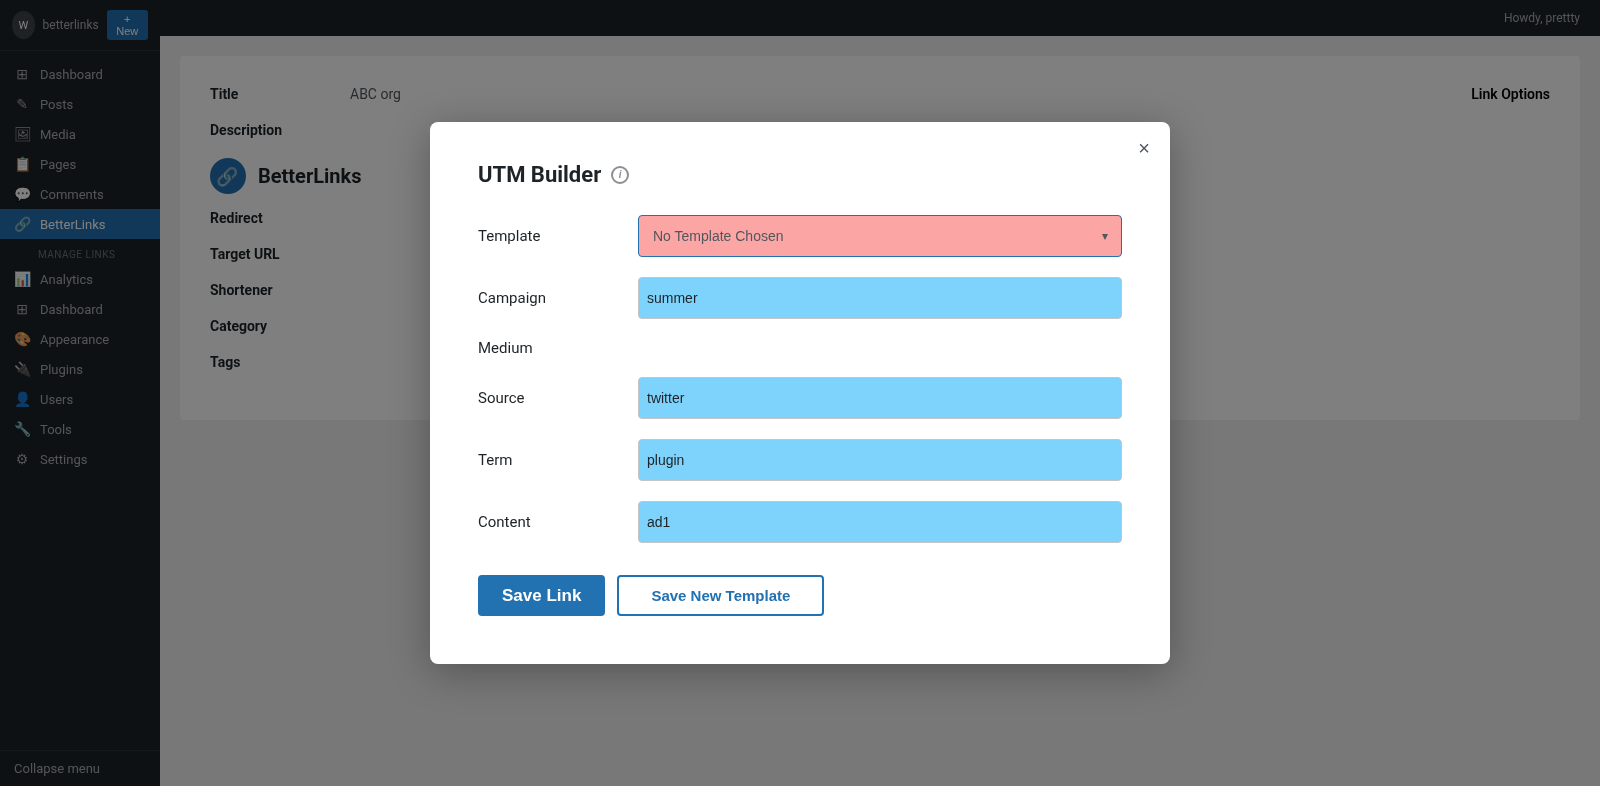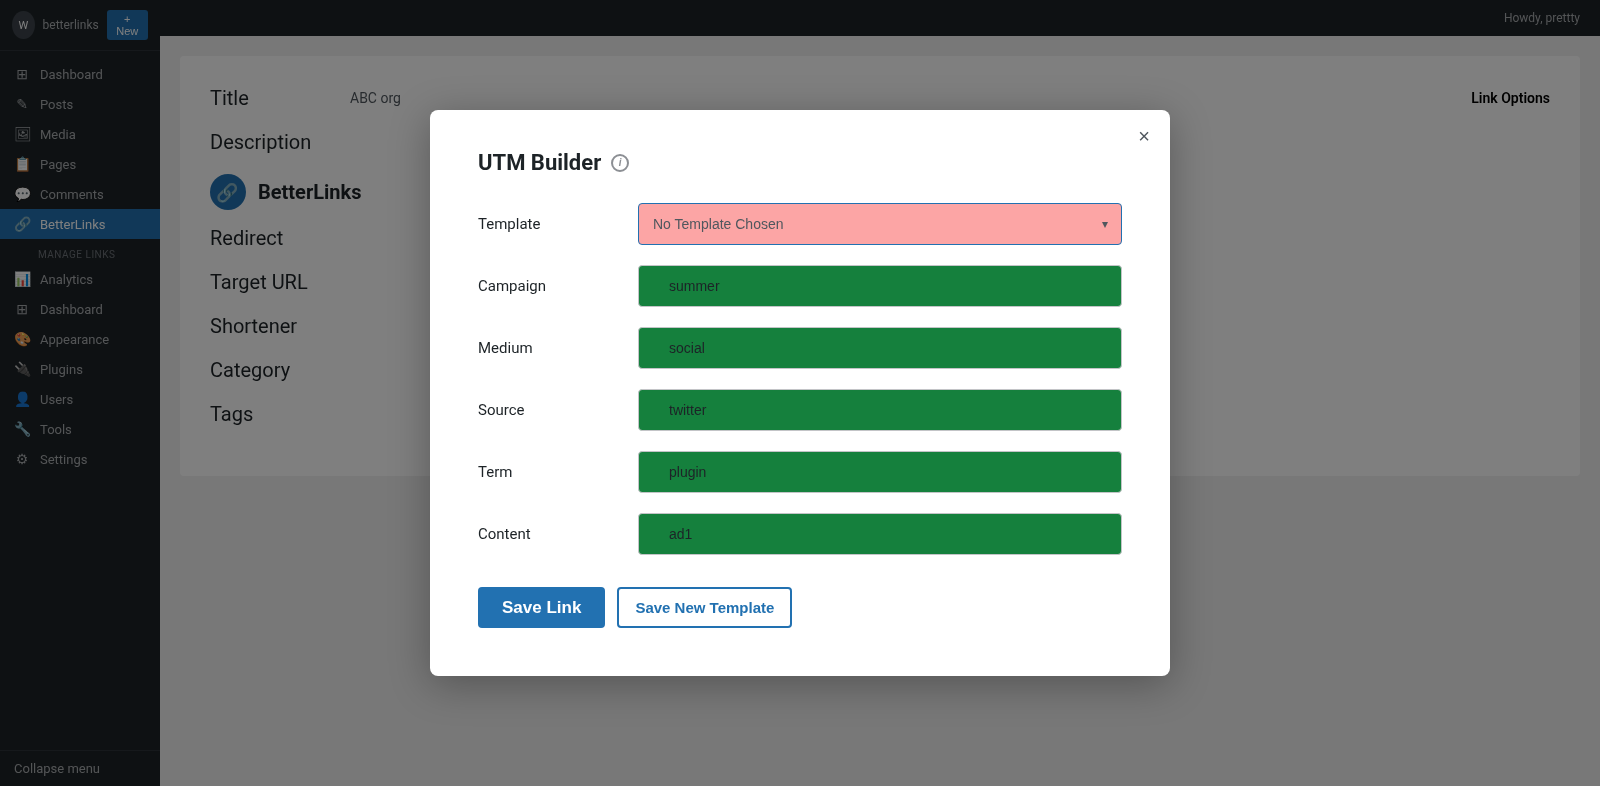--- a/index.html
+++ b/index.html
@@ -164,24 +164,24 @@
       font-size: 15px;
       font-weight: 400;
       color: #1d2327;
       flex-shrink: 0;
     }
     .form-control {
       flex: 1;
       height: 42px;
       border: 1px solid #c3c4c7;
       border-radius: 4px;
-      padding: 0 30px;
+      padding: 0 8px;
       font-size: 14px;
       color: #1d2327;
-      background: #15803d;
+      background: #7dd3fc;
       outline: none;
     }
     .select-wrapper {
       flex: 1;
       position: relative;
     }
     .select-wrapper select {
       width: 100%;
       height: 42px;
       border: 1px solid #2271b1;
@@ -218,21 +218,21 @@
       padding: 10px 24px;
       font-size: 17px;
       font-weight: 600;
       cursor: pointer;
     }
     .btn-secondary {
       background: #fff;
       color: #2271b1;
       border: 2px solid #2271b1;
       border-radius: 4px;
-      padding: 10px 16px;
+      padding: 10px 32px;
       font-size: 15px;
       font-weight: 600;
       cursor: pointer;
     }
 
     
     .page-bg {
       position: absolute;
       left: 160px; top: 36px;
       width: 1440px;
@@ -247,23 +247,23 @@
       border-radius: 4px;
     }
     .page-row {
       display: flex;
       gap: 20px;
       margin-bottom: 20px;
       align-items: center;
     }
     .page-field-label {
       width: 120px;
-      font-size: 20px;
+      font-size: 14px;
       color: #1d2327;
-      font-weight: 400;
+      font-weight: 700;
     }
     .page-field-value {
       font-size: 14px;
       color: #50575e;
     }
   </style>
 </head>
 <body>
 
 <div class="sidebar">
@@ -387,21 +387,20 @@
       </div>
     </div>
 
     <div class="form-row">
       <label class="form-label">Campaign</label>
       <input class="form-control" type="text" value="summer" style="">
     </div>
 
     <div class="form-row">
       <label class="form-label">Medium</label>
-      <input class="form-control" type="text" value="social" style="">
     </div>
 
     <div class="form-row">
       <label class="form-label">Source</label>
       <input class="form-control" type="text" value="twitter" style="">
     </div>
 
     <div class="form-row">
       <label class="form-label">Term</label>
       <input class="form-control" type="text" value="plugin" style="">

